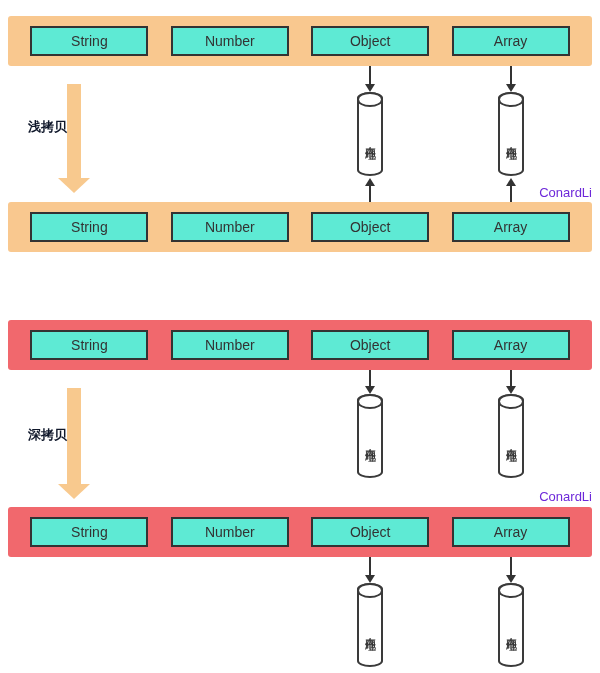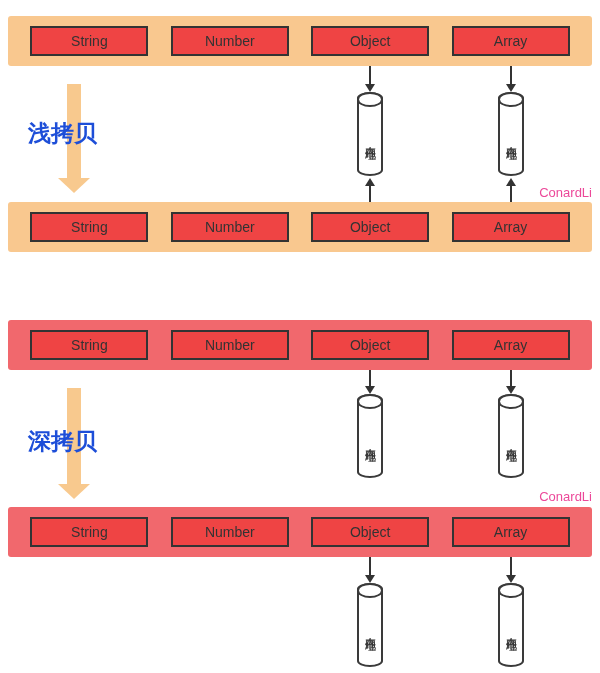--- a/index.html
+++ b/index.html
@@ -4,21 +4,21 @@
 <style>
   * { margin: 0; padding: 0; box-sizing: border-box; }
   body { background: #ffffff; font-family: "Liberation Sans", "DejaVu Sans", sans-serif; }
   .canvas { position: relative; width: 600px; height: 673px; background: #ffffff; overflow: hidden; }
 
   .bar { position: absolute; left: 8px; width: 584px; height: 50px; border-radius: 3px;
          display: flex; align-items: center; justify-content: space-evenly; }
   .bar.orange { background: #f9c88f; }
   .bar.red    { background: #f1686d; }
 
-  .type-box { width: 118px; height: 30px; background: #ef4444; border: 2px solid #333333;
+  .type-box { width: 118px; height: 30px; background: #5eead4; border: 2px solid #333333;
               display: flex; align-items: center; justify-content: center;
               font-size: 14px; color: #333333; }
 
   .v-arrow { position: absolute; width: 2px; background: #333333; }
   .v-arrow.down::after { content: ''; position: absolute; bottom: -8px; left: -4px;
       border-left: 5px solid transparent; border-right: 5px solid transparent;
       border-top: 8px solid #333333; }
   .v-arrow.up::before { content: ''; position: absolute; top: -8px; left: -4px;
       border-left: 5px solid transparent; border-right: 5px solid transparent;
       border-bottom: 8px solid #333333; }
@@ -29,22 +29,22 @@
   .cylinder::before { content: ''; position: absolute; top: -2px; left: -2px; right: -2px;
       height: 11px; border: 2px solid #3a3a3a; border-radius: 50%; background: #ffffff; }
   .cylinder .mem-label { writing-mode: vertical-rl; font-size: 11px; color: #333333;
       letter-spacing: 1px; margin-top: 9px; }
 
   .big-arrow { position: absolute; width: 14px; background: #f8c98e; }
   .big-arrow::after { content: ''; position: absolute; bottom: -15px; left: -9px;
       border-left: 16px solid transparent; border-right: 16px solid transparent;
       border-top: 15px solid #f8c98e; }
 
-  .copy-label { position: absolute; font-size: 23px; font-weight: bold; color: #1d4ed8; }
-  .watermark  { position: absolute; right: 8px; font-size: 13px; color: #ec4899; }
+  .copy-label { position: absolute; font-size: 13px; font-weight: bold; color: #0f172a; }
+  .watermark  { position: absolute; right: 8px; font-size: 13px; color: #6d28d9; }
 </style>
 </head>
 <body>
 
 <div class="canvas">
 
   <div class="bar orange" style="top:16px">
     <div class="type-box">String</div>
     <div class="type-box">Number</div>
     <div class="type-box">Object</div>

